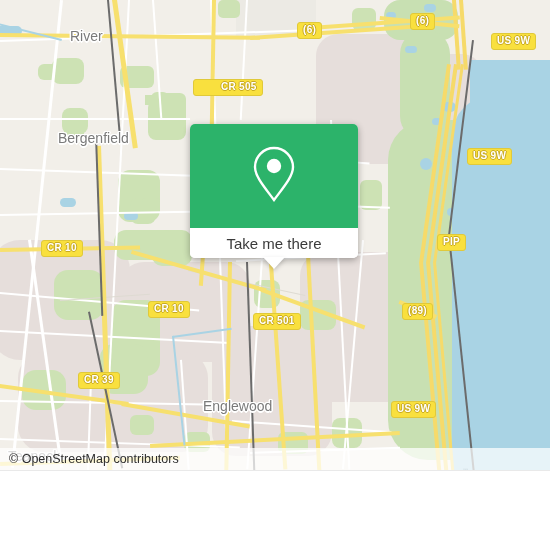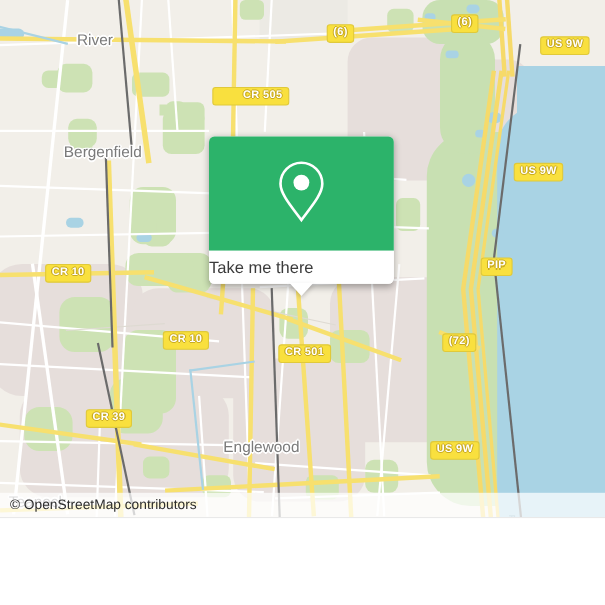--- a/index.html
+++ b/index.html
@@ -54,21 +54,21 @@
     border-radius:5px;background:#ffffff;
     box-shadow:0 2px 7px rgba(0,0,0,.33);
     overflow:visible;z-index:40;
   }
   #popup-head{
     height:104px;background:#2cb36a;
     border-radius:5px 5px 0 0;
     display:flex;align-items:center;justify-content:center;
   }
   #popup-body{
-    height:30px;display:flex;align-items:center;
+    height:30px;display:flex;align-items:center;justify-content:center;
     background:#fff;border-radius:0 0 5px 5px;position:relative;
   }
   #popup-label{font-size:15px;color:#3b3b3b;}
   #popup-tail{
     position:absolute;left:50%;bottom:-11px;margin-left:-11px;
     width:0;height:0;border-left:11px solid transparent;
     border-right:11px solid transparent;border-top:12px solid #ffffff;
     filter:drop-shadow(0 2px 2px rgba(0,0,0,.20));
   }
 
@@ -253,21 +253,21 @@
       <div class="shield" style="left:193px;top:79px;padding-left:27px;">CR 505</div>
       <div class="shield" style="left:297px;top:22px;">(6)</div>
       <div class="shield" style="left:410px;top:13px;">(6)</div>
       <div class="shield" style="left:491px;top:33px;">US 9W</div>
       <div class="shield" style="left:467px;top:148px;">US 9W</div>
       <div class="shield" style="left:437px;top:234px;">PIP</div>
       <div class="shield" style="left:41px;top:240px;">CR 10</div>
       <div class="shield" style="left:148px;top:301px;">CR 10</div>
       <div class="shield" style="left:58px;top:372px;margin-left:20px;">CR 39</div>
       <div class="shield" style="left:253px;top:313px;">CR 501</div>
-      <div class="shield" style="left:402px;top:303px;">(72)</div>
+      <div class="shield" style="left:402px;top:303px;">(89)</div>
       <div class="shield" style="left:391px;top:401px;">US 9W</div>
     </div>
 
     <div id="popup">
       <div id="popup-head">
         <span>
           <svg width="44" height="58" viewBox="0 0 44 58" aria-hidden="true">
             <path d="M22 3 C11.5 3 3 11.5 3 22 C3 32 14 44 22 55 C30 44 41 32 41 22 C41 11.5 32.5 3 22 3 Z" fill="none" stroke="#ffffff" stroke-width="2.4"></path>
             <circle cx="22" cy="21" r="7.2" fill="#ffffff"></circle>
           </svg>

